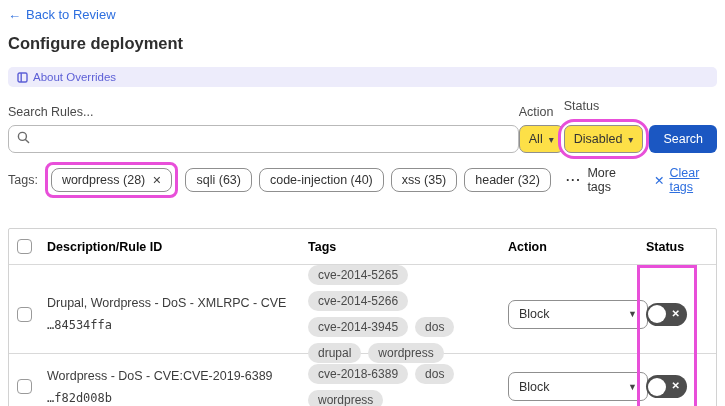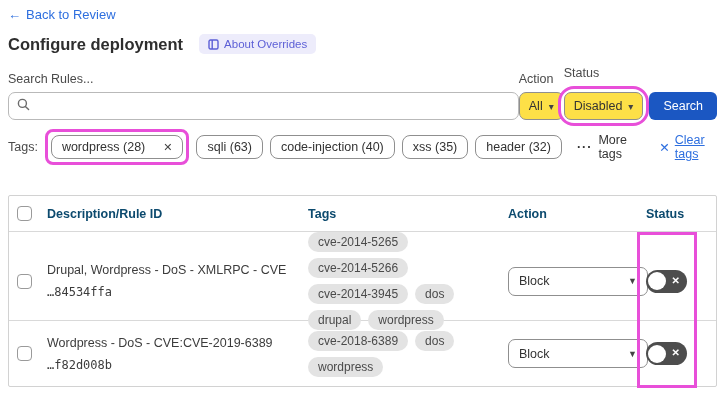--- a/index.html
+++ b/index.html
@@ -5,24 +5,24 @@
   * { box-sizing: border-box; margin: 0; padding: 0; }
   html,body { width: 725px; height: 406px; background: #fff; overflow: hidden; }
   body { font-family: "Liberation Sans", sans-serif; color: #3c3c3c; }
   .page { padding: 5px 8px 0 8px; position: relative; }
 
   
   .back-link { display: inline-flex; align-items: center; gap: 5px; color: #2e6fdf;
     font-size: 13px; text-decoration: none; cursor: pointer; }
 
   
-  .head-row { display: flex; align-items: center; margin-top: 11px; }
+  .head-row { display: flex; gap: 14px; margin-top: 11px; flex-direction: column; }
   .page-title { font-size: 16.5px; font-weight: 700; color: #2e2e2e; }
   .about-badge { display: inline-flex; align-items: center; gap: 5px; background: #edecfb;
-    color: #5c5fd6; font-size: 11.5px; padding: 4px 9px; border-radius: 5px; cursor: pointer; margin-left: 16px; }
+    color: #5c5fd6; font-size: 11.5px; padding: 4px 9px; border-radius: 5px; cursor: pointer; }
   .about-badge svg { display: block; }
 
   
   .filter-row { display: flex; align-items: flex-end; margin-top: 12px; }
   .fgroup { display: flex; flex-direction: column; gap: 6px; }
   .fgroup.grow { flex: 1; }
   .flabel { font-size: 12.5px; color: #4a4a4a; }
   .search-box { height: 28px; border: 1px solid #b9b9b9; border-radius: 7px; display: flex;
     align-items: center; padding: 0 8px; background: #fff; }
   .search-box input { border: none; outline: none; flex: 1; font-size: 13px;
@@ -34,36 +34,36 @@
   .hl-wrap { border: 3px solid #e84fd9; border-radius: 16px; padding: 3px;
     margin: 0 -6px -6px -6px; background: #fff; }
   .search-btn { height: 28px; background: #1b57c2; color: #fff; border: none; border-radius: 6px;
     font-size: 12.5px; font-family: "Liberation Sans", sans-serif; padding: 0 14px;
     margin-left: 6px; cursor: pointer; }
 
   
   .tags-row { display: flex; align-items: center; gap: 7px; margin-top: 13px; }
   .tags-label { font-size: 12.5px; color: #4a4a4a; }
   .tag-hl { border: 3px solid #e84fd9; border-radius: 8px; padding: 3px; margin: -6px 0; }
-  .tag-pill { display: inline-flex; align-items: center; gap: 18px; border: 1px solid #8f8f8f;
+  .tag-pill { display: inline-flex; align-items: center; gap: 7px; border: 1px solid #8f8f8f;
     border-radius: 8px; background: #fff; padding: 4px 10px; font-size: 12.5px; color: #333;
     cursor: pointer; white-space: nowrap; }
   .tag-pill .x { font-size: 11px; color: #444; }
   .more-tags { display: inline-flex; align-items: center; gap: 6px; font-size: 12.5px;
     color: #333; margin-left: 8px; cursor: pointer; }
   .more-dots { font-weight: 700; letter-spacing: 1px; color: #333; }
   .clear-tags { display: inline-flex; align-items: center; gap: 5px; margin-left: 14px;
     color: #2e6fdf; font-size: 12.5px; cursor: pointer; }
   .clear-tags .lbl { text-decoration: underline; }
 
   
   .rule-table { position: relative; margin-top: 34px; border: 1px solid #d2d2d2;
     border-radius: 2px; width: 709px; }
   .t-row { display: grid; grid-template-columns: 30px 262px 200px 138px 1fr; align-items: center; }
-  .t-head { height: 36px; border-bottom: 1px solid #d9d9d9; font-weight: 700; color: #0c4a6e;
+  .t-head { height: 36px; border-bottom: 1px solid #d9d9d9; font-weight: 700; color: #000000;
     font-size: 12.5px; }
   .t-body-row1 { height: 89px; border-bottom: 1px solid #d9d9d9; }
   .t-body-row2 { height: 65px; }
   .cell { padding-left: 7px; }
   .cb-cell { display: flex; justify-content: center; }
   .checkbox { width: 15px; height: 15px; border: 1.5px solid #9a9a9a; border-radius: 4px;
     background: #fff; cursor: pointer; }
   .desc-cell { padding-left: 8px; padding-right: 14px; }
   .desc-line { font-size: 12.5px; color: #3c3c3c; line-height: 1.2; margin-bottom: 7px;
     white-space: nowrap; overflow: hidden; }

